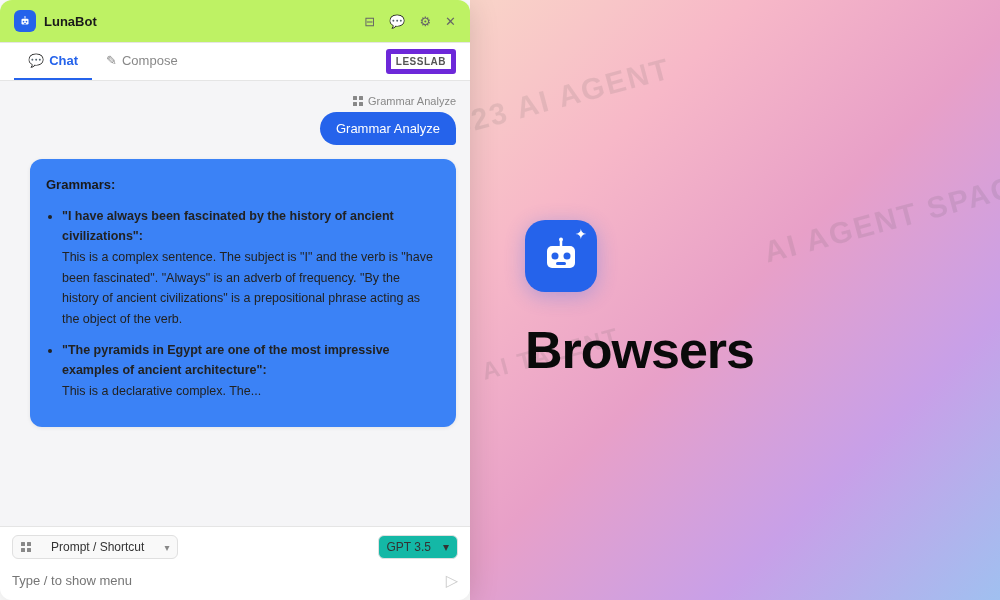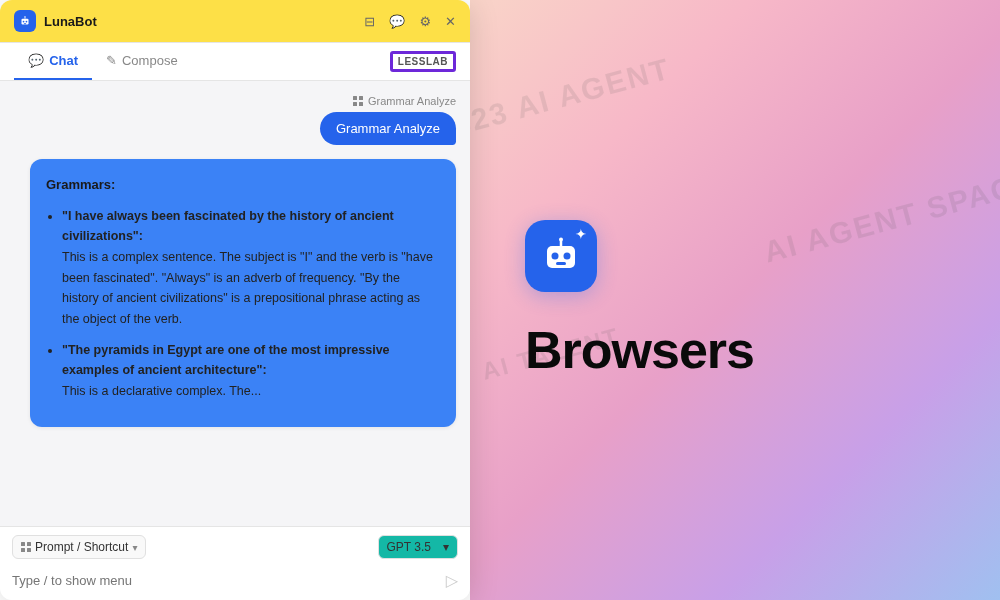--- a/index.html
+++ b/index.html
@@ -43,21 +43,21 @@
       transform: rotate(-15deg);
       letter-spacing: 2px;
     }
 
     
     .title-bar {
       display: flex;
       align-items: center;
       justify-content: space-between;
       padding: 10px 14px;
-      background: #fde047;
+      background: #bef264;
       border-bottom: 1px solid #e5e5e5;
       position: relative;
       z-index: 1;
     }
     .title-left {
       display: flex;
       align-items: center;
       gap: 8px;
     }
     .app-icon {
@@ -118,21 +118,21 @@
     .tab.active {
       color: #2563eb;
       border-bottom: 2px solid #2563eb;
       font-weight: 600;
     }
     .tab-icon {
       font-size: 13px;
     }
     .lesslab-badge {
       background: #fff;
-      border: 3px solid #6d28d9;
+      border: 5px solid #6d28d9;
       border-radius: 3px;
       font-size: 10px;
       font-weight: 600;
       padding: 2px 5px;
       color: #555;
       letter-spacing: 0.5px;
     }
 
     
     .chat-area {
@@ -222,21 +222,21 @@
     }
     .toolbar-top {
       display: flex;
       align-items: center;
       justify-content: space-between;
       margin-bottom: 6px;
     }
     .prompt-selector {
       display: flex;
       align-items: center;
-      gap: 4px;
+      gap: 20px;
       font-size: 12px;
       color: #333;
       cursor: pointer;
       padding: 4px 8px;
       border: 1px solid #e0e0e0;
       border-radius: 6px;
       background: #f9f9f9;
     }
     .prompt-selector .chevron {
       color: #888;

